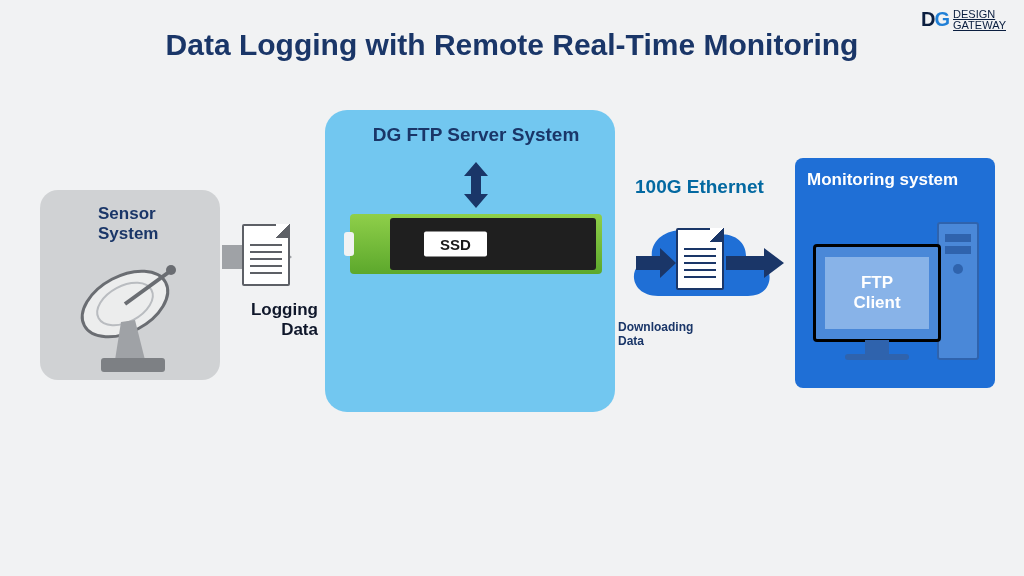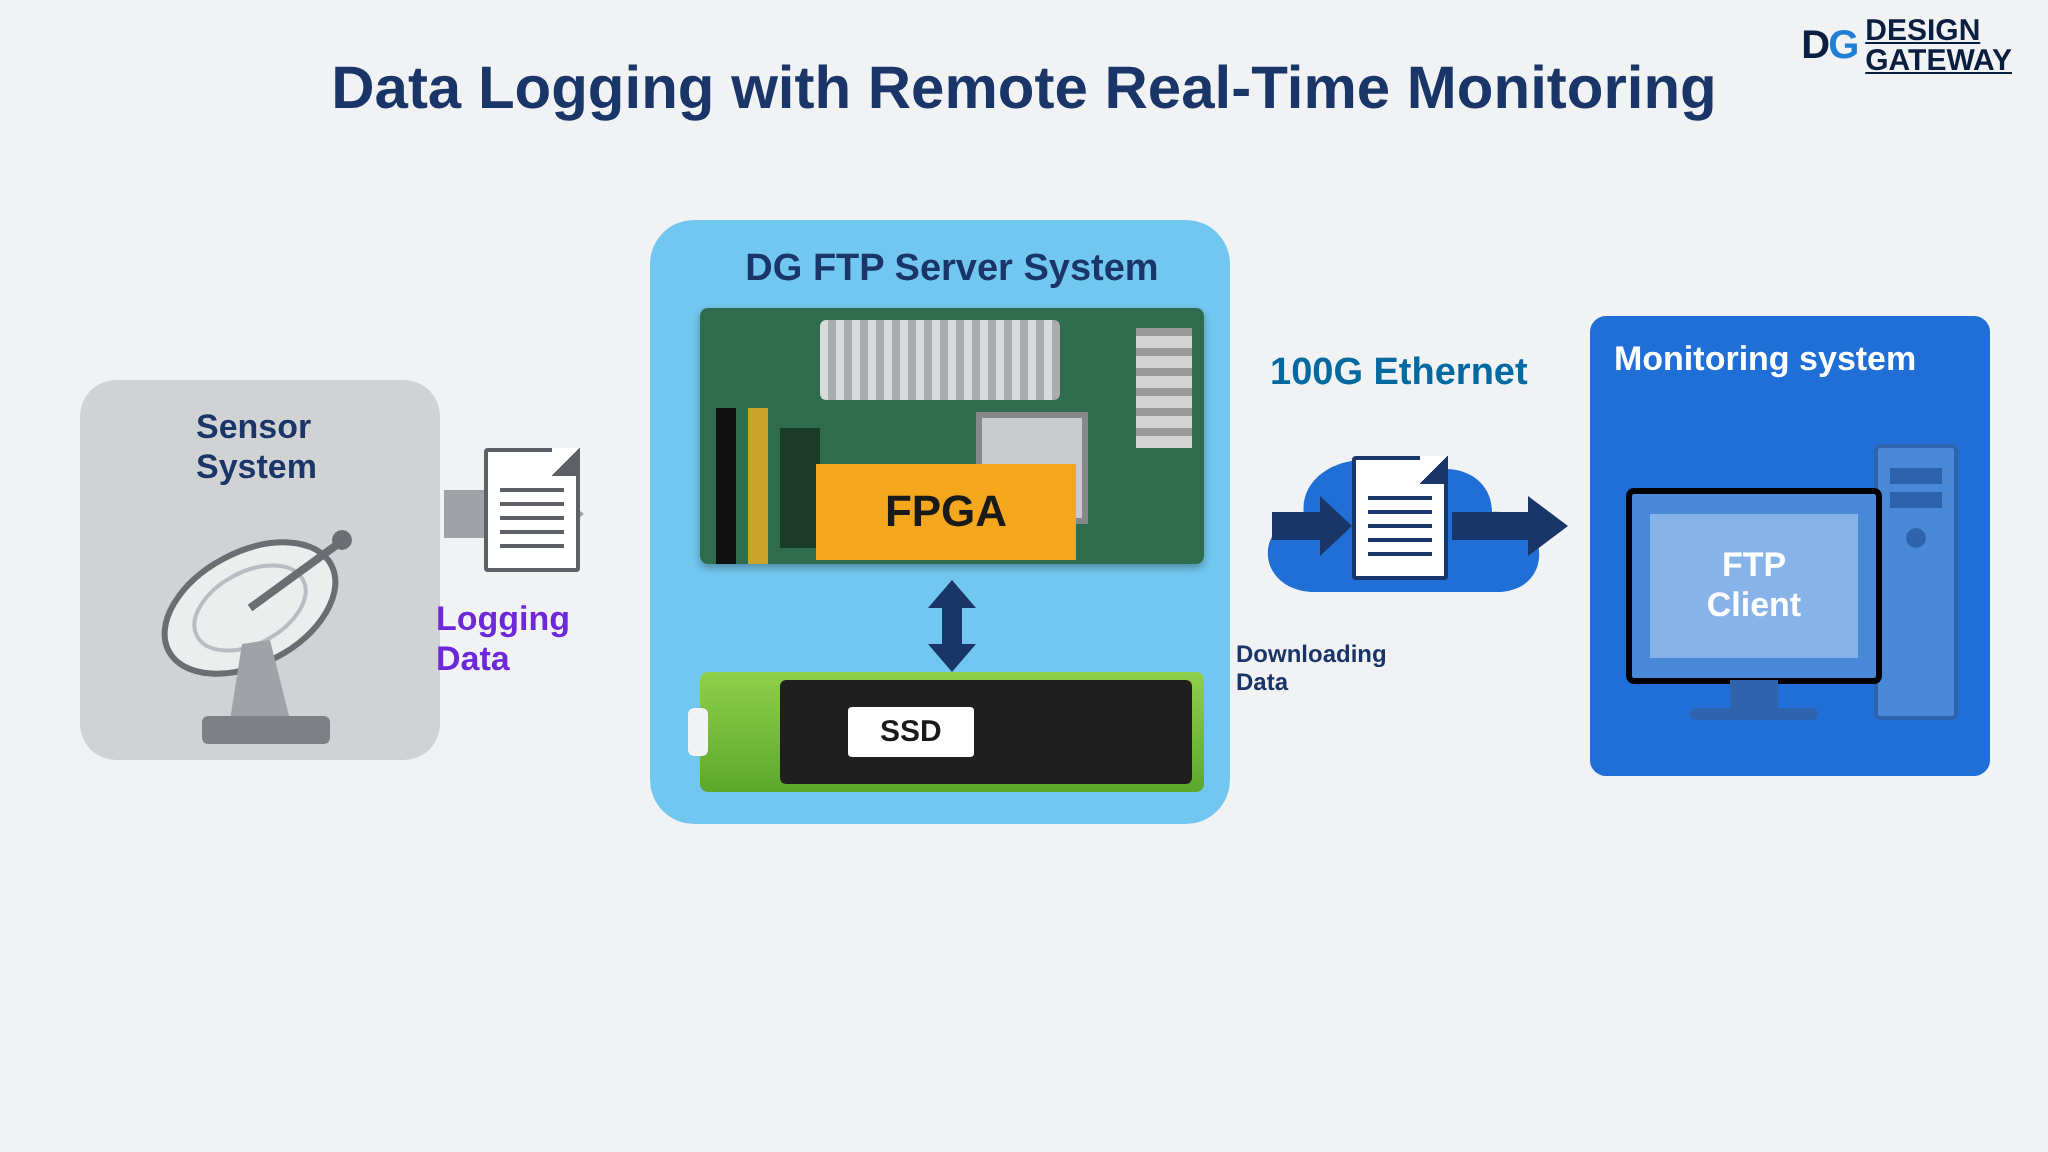--- a/index.html
+++ b/index.html
@@ -27,22 +27,22 @@
   }
   .logo-dg {
     font-weight: 900;
     font-size: 20px;
     color: #0a1e3f;
     letter-spacing: -1px;
     display: flex;
   }
   .logo-dg .g { color: #1f7fd6; }
   .logo-text {
-    font-size: 15px;
-    font-weight: 700;
+    font-size: 11px;
+    font-weight: 400;
     line-height: 1;
     color: #0a1e3f;
     text-decoration: underline;
   }
 
   
   .sensor-box {
     position: absolute;
     left: 40px; top: 190px;
     width: 180px; height: 190px;
@@ -72,22 +72,22 @@
     position: absolute; top: -2px; right: -2px;
     width: 14px; height: 14px;
     background: linear-gradient(135deg, #fff 48%, #5d6066 50%);
   }
   .doc-lines { position:absolute; left:6px; right:6px; top:18px; }
   .doc-lines div { height:2px; background:#5d6066; margin-bottom:5px; }
   .logging-label {
     position: absolute;
     left: 218px; top: 300px;
     width: 100px;
-    text-align: left;
-    color: #6d28d9; font-weight: 800; font-size: 17px; line-height: 1.2;
+    text-align: right;
+    color: #0f172a; font-weight: 800; font-size: 17px; line-height: 1.2;
   }
 
   
   .server-box {
     position: absolute;
     left: 325px; top: 110px;
     width: 290px; height: 302px;
     background: #72c7f0;
     border-radius: 22px;
     padding: 14px 6px 16px 18px;
@@ -269,32 +269,20 @@
       <div></div>
       <div></div>
       <div></div>
     </div>
 </div>
 <div class="logging-label" style="white-space:pre-line">Logging
 Data</div>
 
 <div class="server-box">
   <div class="server-title">DG FTP Server System</div>
-  <div class="fpga-board">
-    <div class="heatsink"></div>
-    <div class="chip"></div>
-    <div class="slot"></div>
-    <div class="slot slot2"></div>
-    <div class="conn-r"></div>
-    <div class="smd a"></div>
-      <div class="smd b"></div>
-      <div class="smd c"></div>
-      <div class="smd d"></div>
-    <div class="fpga-badge">FPGA</div>
-  </div>
   <div class="ssd-arrow">
     <svg width="24" height="46" viewBox="0 0 24 46">
       <polygon points="12,0 24,14 17,14 17,32 24,32 12,46 0,32 7,32 7,14 0,14" fill="#1a3668"></polygon>
     </svg>
   </div>
   <div class="ssd-chip">
     <div class="ssd-pcb">
       <div class="ssd-notch"></div>
       <div class="ssd-black"></div>
       <div class="ssd-label">SSD</div>

